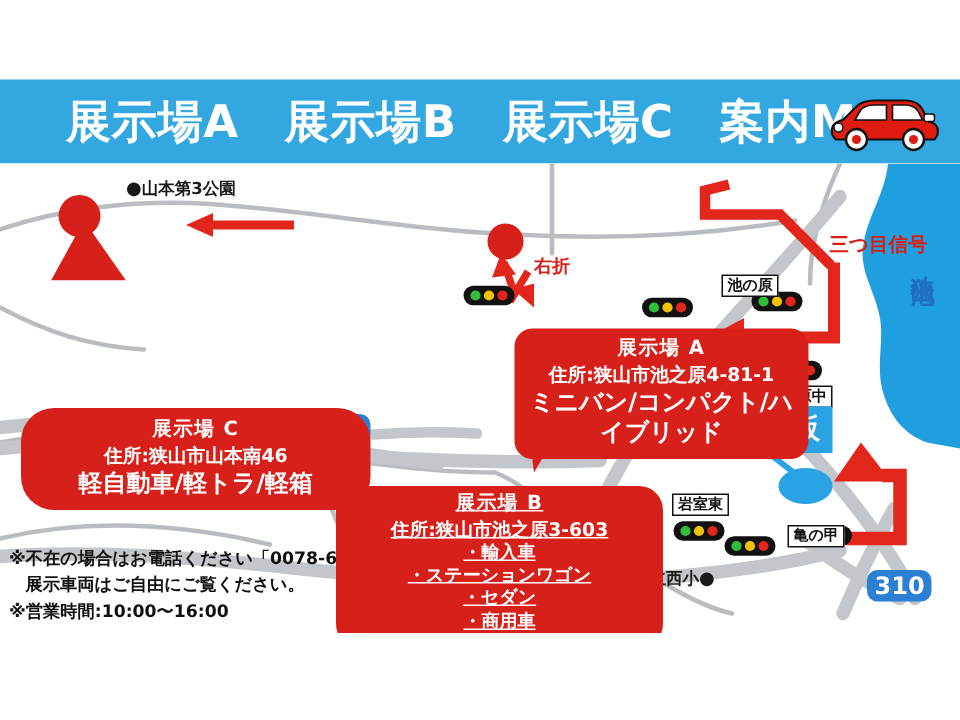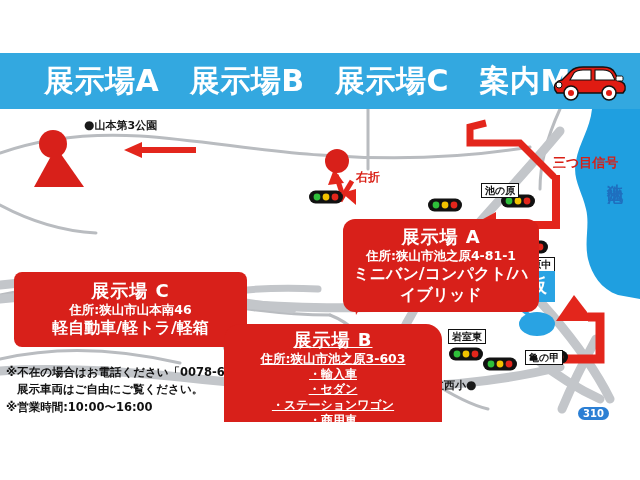--- a/index.html
+++ b/index.html
@@ -73,47 +73,46 @@
   }
 
   
   .callout{
     position:absolute;background:#d8201a;color:#ffffff;
     border-radius:12px;text-align:center;
     font-family:"DejaVu Sans",sans-serif;
     font-weight:bold;line-height:1.28;
     z-index:6;
   }
-  .callout .ttl{font-size:18px;letter-spacing:1px;}
+  .callout .ttl{font-size:13px;letter-spacing:1px;}
   .callout .addr{font-size:12.5px;}
   .callout .cat{font-size:16px;}
   .callout .li{font-size:12px;}
 
   #callout-a{left:343px;top:110px;width:188px;padding:6px 4px 7px 4px;}
-  #callout-c{left:14px;top:163px;width:225px;padding:7px 4px 8px 4px;border-radius:8px;}
+  #callout-c{left:14px;top:163px;width:225px;padding:7px 4px 8px 4px;border-radius:22px;}
   #callout-b{left:224px;top:215px;width:210px;padding:4px 4px 10px 4px;border-radius:16px;text-decoration:underline;}
 
   .tail{position:absolute;z-index:5;}
 
   
   #notes{
     position:absolute;left:6px;top:364px;
     font-size:11.5px;font-weight:bold;color:#111111;
     line-height:1.5;white-space:nowrap;
     font-family:"DejaVu Sans",sans-serif;
   }
   #notes .indent{padding-left:11px;}
 
   
   .shield{
     position:absolute;background:#2b7fd4;color:#ffffff;
-    font-size:10px;font-weight:bold;text-align:center;
+    font-size:16px;font-weight:bold;text-align:center;
     border-radius:7px;padding:1px 5px;
     font-family:"DejaVu Sans",sans-serif;
-    margin-top:27px;
   }
 </style>
 </head>
 <body>
 
 <div id="page">
 
   <div id="header">
     <div id="header-title">展示場A　展示場B　展示場C　案内MAP</div>
     <svg id="header-car" viewBox="0 0 80 44">
@@ -326,22 +325,22 @@
       <div class="cat">軽自動車/軽トラ/軽箱</div>
     </div>
 
     <svg class="tail" style="left:418px;top:104px;width:62px;height:62px;" viewBox="0 0 62 62">
       <path d="M58 52 L10 14 L16 58 Z" fill="#d8201a"></path>
     </svg>
     <div id="callout-b" class="callout">
       <div class="ttl">展示場 B</div>
       <div class="addr">住所:狭山市池之原3-603</div>
       <div class="li">・輸入車</div>
+      <div class="li">・ステーションワゴン</div>
       <div class="li">・セダン</div>
-      <div class="li">・ステーションワゴン</div>
       <div class="li">・商用車</div>
     </div>
 
   </div>
 
   <div id="notes">
     <div>※不在の場合はお電話ください「0078-6003-477171」</div>
     <div class="indent">展示車両はご自由にご覧ください。</div>
     <div>※営業時間:10:00〜16:00</div>
   </div>

